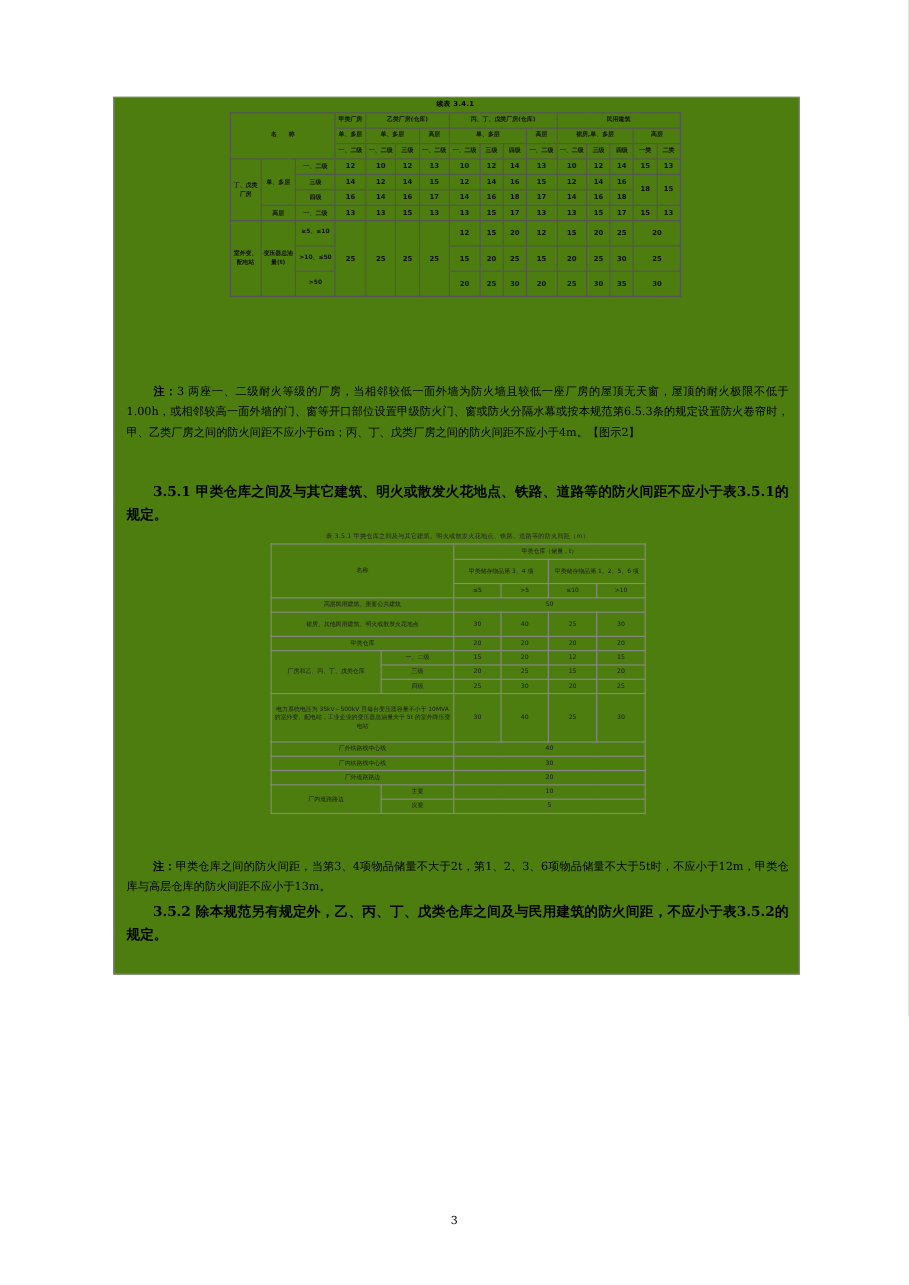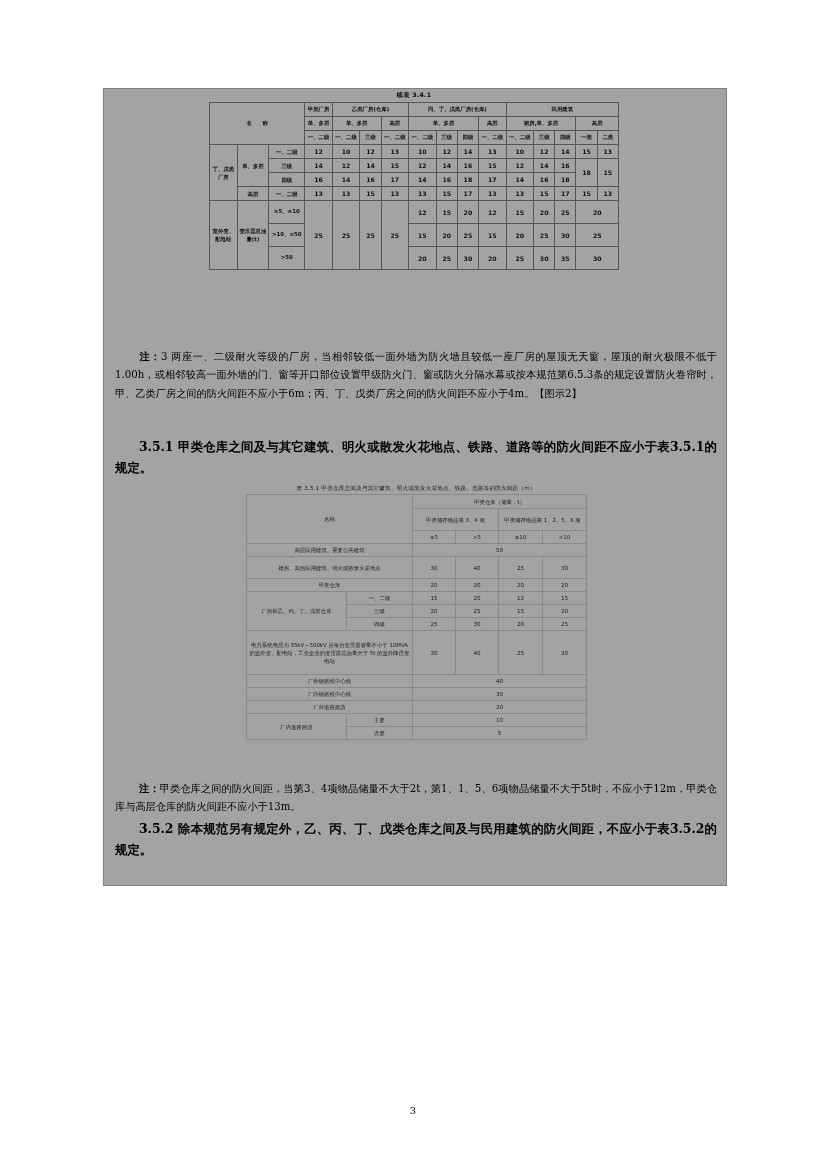--- a/index.html
+++ b/index.html
@@ -18,21 +18,21 @@
 
   
   #page-frame {
     position: absolute;
     left: 103px;
     top: 88px;
     width: 624px;
     height: 798px;
     border: 1px solid #808080;
     box-sizing: border-box;
-    background: #a3a3a3;
+    background: #4d7c0f;
   }
 
   .inner {
     position: relative;
     width: 100%;
     height: 100%;
   }
 
   
   #tbl1-wrap {
@@ -414,21 +414,21 @@
           </tr>
           <tr style="height:13px">
             <td>次要</td>
             <td class="v" colspan="4">5</td>
           </tr>
         </tbody>
       </table>
     </div>
 
     <div class="para note" style="left:11px; top:690px; width:602px;">
-      <span style="display:inline-block;width:24px"></span><b>注：</b><span>甲类仓库之间的防火间距，当第3、4项物品储量不大于2t，第1、1、5、6项物品储量不大于5t时，不应小于12m，甲类仓库与高层仓库的防火间距不应小于13m。</span>
+      <span style="display:inline-block;width:24px"></span><b>注：</b><span>甲类仓库之间的防火间距，当第3、4项物品储量不大于2t，第1、2、3、6项物品储量不大于5t时，不应小于12m，甲类仓库与高层仓库的防火间距不应小于13m。</span>
     </div>
 
     <div class="para clause indent2" style="left:11px; top:729px; width:602px;">3.5.2 除本规范另有规定外，乙、丙、丁、戊类仓库之间及与民用建筑的防火间距，不应小于表3.5.2的规定。</div>
 
   </div>
 </div>
 
 <div id="pageno">3</div>
 
 </body></html>

